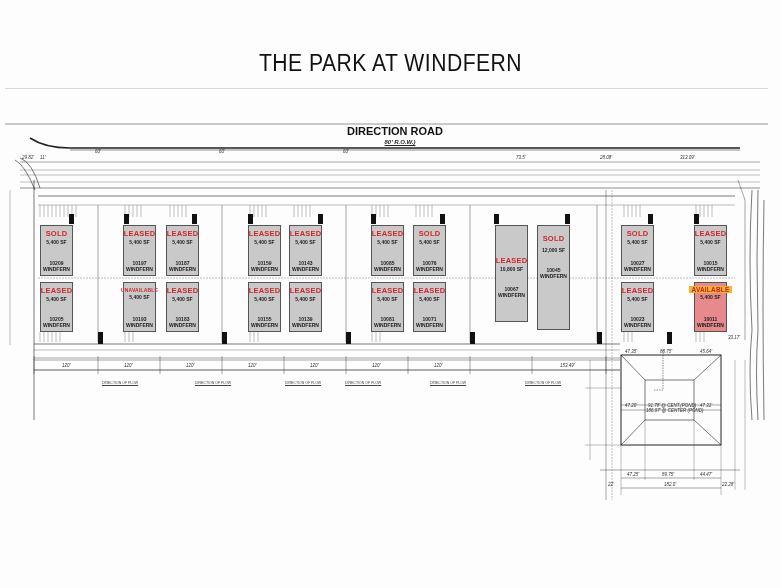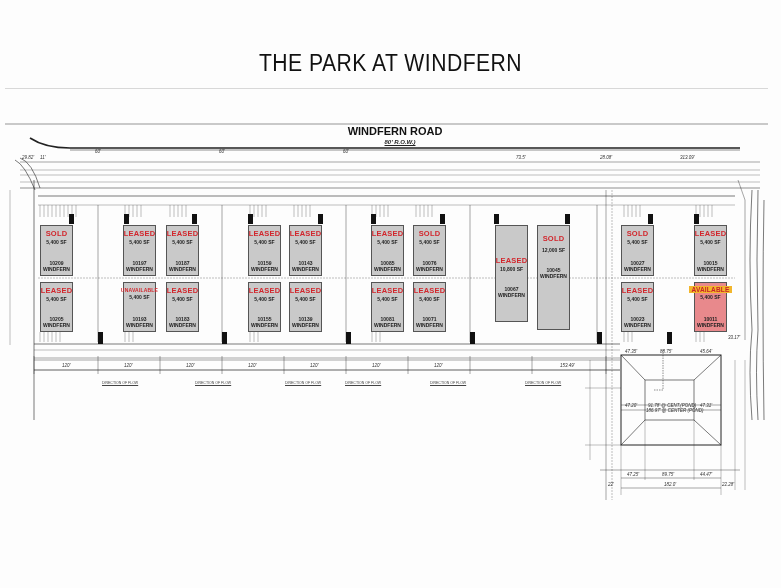--- a/index.html
+++ b/index.html
@@ -112,21 +112,21 @@
     <line x1="621" y1="410" x2="721" y2="410" stroke-width="0.4"></line>
     <line x1="600" y1="470" x2="740" y2="470" stroke-width="0.4"></line>
     <line x1="621" y1="478" x2="721" y2="478" stroke-width="0.4"></line>
     <line x1="621" y1="488" x2="721" y2="488" stroke-width="0.4"></line>
     <path d="M621 445 v50 M645 420 v60 M694 420 v60 M721 445 v50 M735 360 v130 M745 360 v130" stroke-width="0.3"></path>
     <path d="M590 360 v100 M585 388 h36 M585 445 h36" stroke-width="0.3"></path>
     <path d="M663 350 v40 h-10" stroke-dasharray="1.5,1" stroke-width="0.5"></path>
   </g>
 </svg>
 
-<div class="road-name">WINDFERN ROAD</div>
+<div class="road-name">DIRECTION ROAD</div>
 <div class="row-label">80' R.O.W.)</div>
 
 <div class="dim" style="left:22px;top:155px">29.82'</div>
 <div class="dim" style="left:40px;top:155px">11'</div>
 <div class="dim" style="left:95px;top:149px">60'</div>
 <div class="dim" style="left:219px;top:149px">60'</div>
 <div class="dim" style="left:343px;top:149px">60'</div>
 <div class="dim" style="left:680px;top:155px">313.09'</div>
 <div class="dim" style="left:516px;top:155px">73.5'</div>
 <div class="dim" style="left:600px;top:155px">28.08'</div>

